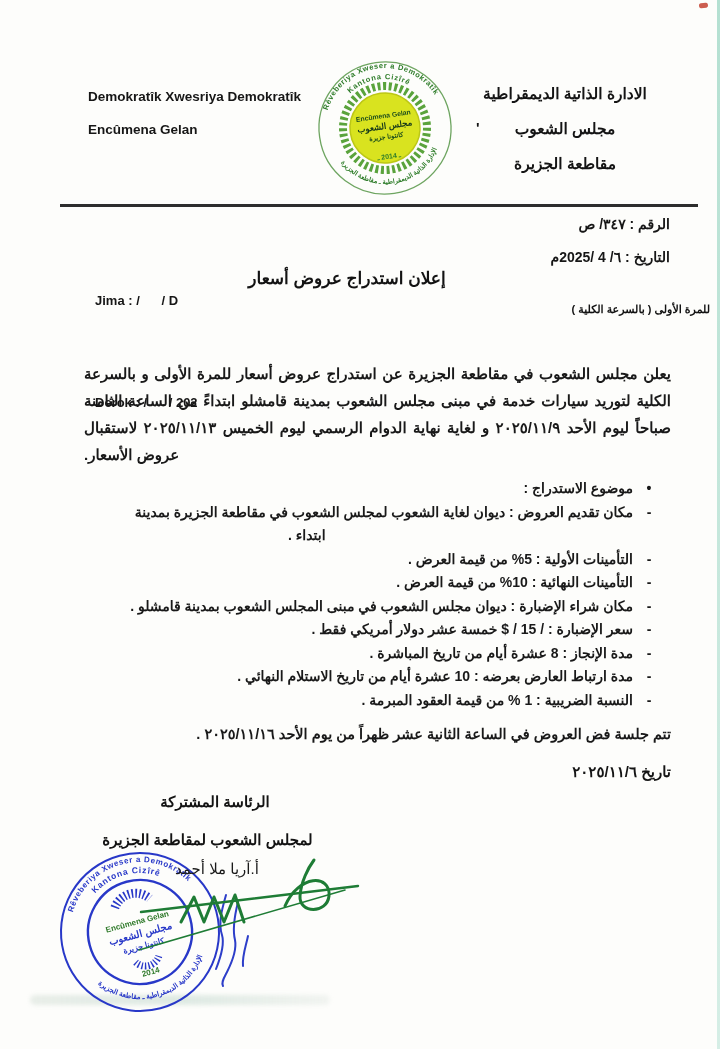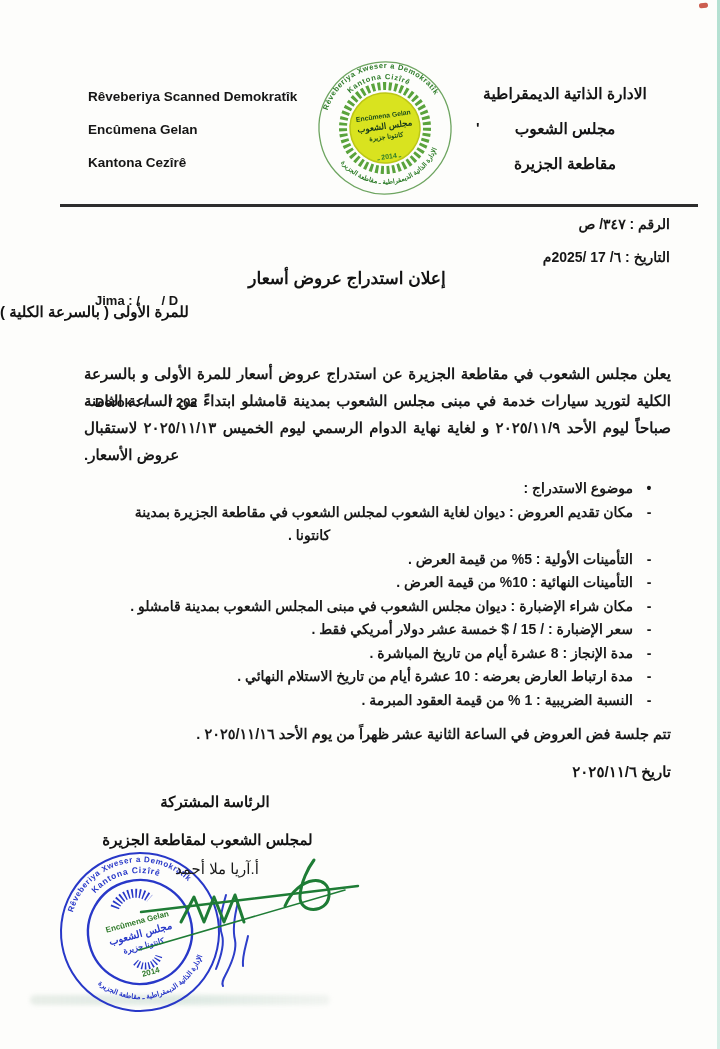--- a/index.html
+++ b/index.html
@@ -23,22 +23,22 @@
   .header-arabic .mark{position:absolute;left:26px;top:34px;font-size:15px;font-weight:bold;}
   .logo-box{position:absolute;left:313px;top:56px;width:145px;height:145px;}
   .rule{position:absolute;left:60px;top:204px;width:638px;height:3px;background:#2d2d2d;}
   
   .ref-left{position:absolute;left:95px;top:216px;font-weight:bold;font-size:13px;line-height:34px;white-space:pre;color:#161616;}
   .ref-right{position:absolute;right:50px;top:208px;direction:rtl;text-align:right;
     font-weight:bold;font-size:14px;line-height:33px;color:#161616;}
   
   .title-main{position:absolute;left:0;right:26px;top:268px;text-align:center;direction:rtl;
     font-weight:bold;font-size:17px;color:#131313;}
-  .title-sub{position:absolute;left:0;right:10px;top:303px;text-align:left;direction:rtl;
-    font-weight:bold;font-size:15px;color:#131313;}
+  .title-sub{position:absolute;left:0;right:10px;top:303px;text-align:right;direction:rtl;
+    font-weight:bold;font-size:11px;color:#131313;}
   
   .body-par{position:absolute;left:84px;right:49px;top:360px;direction:rtl;
     text-align:justify;text-align-last:left;font-size:15px;font-weight:600;line-height:27px;color:#191919;}
   .notice-list{position:absolute;left:84px;right:49px;top:477px;margin:0;padding:0;list-style:none;
     direction:rtl;font-size:14px;font-weight:600;line-height:23.5px;color:#191919;}
   .notice-list li{padding-right:14px;text-align:right;}
   .notice-list .marker{display:inline-block;width:16px;text-align:center;margin-left:8px;font-weight:bold;}
   .wrap-line{display:block;text-align:left;padding-left:204px;direction:rtl;}
   .closing{position:absolute;left:84px;right:49px;top:726px;direction:rtl;text-align:right;
     font-size:14.5px;font-weight:600;color:#191919;}
@@ -61,23 +61,22 @@
 </head>
 <body>
 
 <div class="page">
 
   <div class="edge-right"></div>
   <div class="corner-artifact"></div>
   <div class="smudge"></div>
 
   <div class="header-latin">
-    <div>Rêveberiya Scanned Demokratîk</div>
+    <div>Demokratîk Xwesriya Demokratîk</div>
     <div>Encûmena Gelan</div>
-    <div>Kantona Cezîrê</div>
   </div>
 
   <div class="logo-box">
     <svg width="145" height="145" viewBox="0 0 145 145">
       <defs>
         <path id="lg-a1" d="M 12,72 A 60,60 0 0 1 132,72"></path>
         <path id="lg-a2" d="M 23,72 A 49,49 0 0 1 121,72"></path>
         <path id="lg-ab" d="M 16,72 A 56,56 0 0 0 128,72"></path>
       </defs>
       <g transform="rotate(-8 72 72)">
@@ -109,35 +108,35 @@
   </div>
 
   <div class="rule"></div>
 
   <div class="ref-left">
     <div>Jima : /      / D</div>
     <div>Derok : /      / 202</div>
   </div>
   <div class="ref-right">
     <div>الرقم : ٣٤٧/ ص</div>
-    <div>التاريخ : ٦/ 17 /2025م</div>
+    <div>التاريخ : ٦/ 4 /2025م</div>
   </div>
 
   <div class="title-main">إعلان استدراج عروض أسعار</div>
   <div class="title-sub">للمرة الأولى ( بالسرعة الكلية )</div>
 
   <div class="body-par">يعلن مجلس الشعوب في مقاطعة الجزيرة عن استدراج عروض أسعار للمرة الأولى و بالسرعة الكلية لتوريد سيارات خدمة في مبنى مجلس الشعوب بمدينة  قامشلو ابتداءً من الساعة الثامنة صباحاً ليوم الأحد ٢٠٢٥/١١/٩  و لغاية نهاية الدوام الرسمي ليوم الخميس ٢٠٢٥/١١/١٣  لاستقبال عروض الأسعار.</div>
 
   <ul class="notice-list">
     <li>
       <span class="marker">•</span><span>موضوع الاستدراج :</span>
     </li>
     <li>
       <span class="marker">-</span><span>مكان تقديم العروض : ديوان لغاية الشعوب لمجلس الشعوب في مقاطعة الجزيرة بمدينة</span>
-      <span class="wrap-line">كانتونا .</span>
+      <span class="wrap-line">ابتداء .</span>
     </li>
     <li>
       <span class="marker">-</span><span>التأمينات الأولية : 5%  من قيمة العرض .</span>
     </li>
     <li>
       <span class="marker">-</span><span>التأمينات النهائية : 10% من قيمة العرض .</span>
     </li>
     <li>
       <span class="marker">-</span><span>مكان شراء الإضبارة : ديوان مجلس الشعوب في مبنى المجلس الشعوب بمدينة  قامشلو .</span>
     </li>

